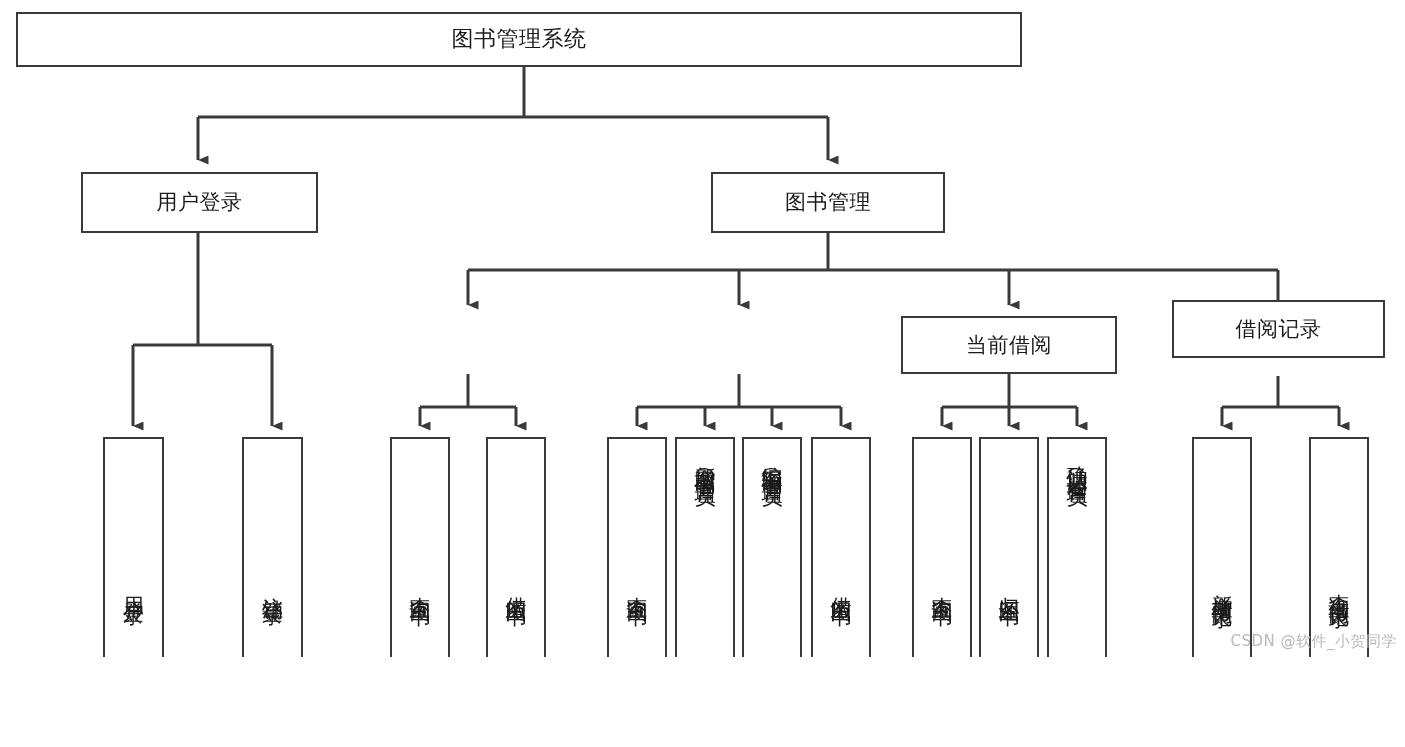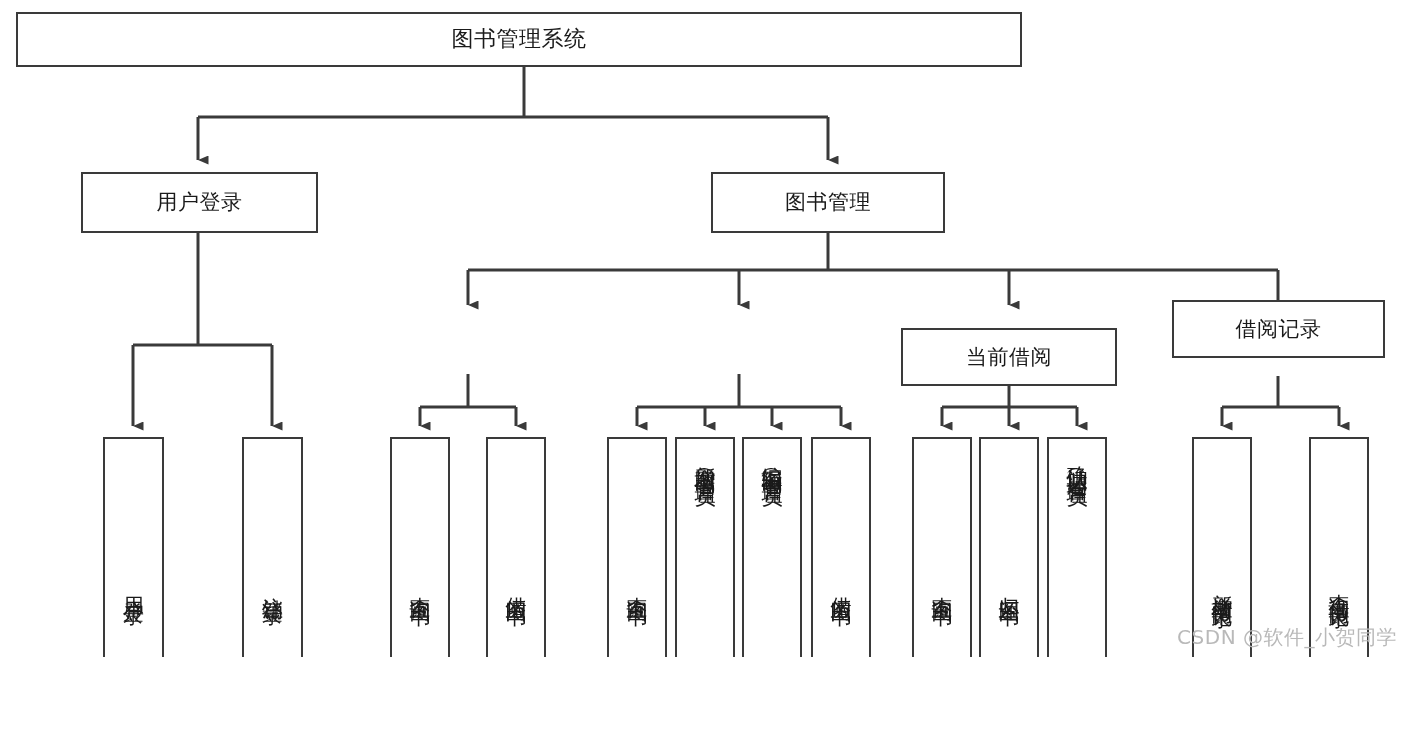--- a/index.html
+++ b/index.html
@@ -64,21 +64,21 @@
     white-space: nowrap;
   }
   .node.vert.centered {
     align-items: center;
     padding-top: 0;
   }
   #watermark {
     position: absolute;
     right: 8px;
     bottom: 6px;
-    font-size: 20px;
+    font-size: 15px;
     color: #b9b9b9;
     letter-spacing: 0.5px;
     user-select: none;
     pointer-events: none;
     white-space: nowrap;
   }
 </style>
 </head>
 <body>
 
@@ -139,21 +139,21 @@
     <span class="node-label">图书管理系统</span>
   </div>
 
   <div class="node horiz" style="left:81px; top:172px; width:237px; height:61px;">
     <span class="node-label">用户登录</span>
   </div>
   <div class="node horiz" style="left:711px; top:172px; width:234px; height:61px;">
     <span class="node-label">图书管理</span>
   </div>
 
-  <div class="node horiz" style="left:901px; top:328px; width:216px; height:58px;">
+  <div class="node horiz" style="left:901px; top:316px; width:216px; height:58px;">
     <span class="node-label">当前借阅</span>
   </div>
   <div class="node horiz" style="left:1172px; top:300px; width:213px; height:58px;">
     <span class="node-label">借阅记录</span>
   </div>
 
   <div class="node vert centered" style="left:103px; top:437px; width:61px; height:298px;">
     <span class="node-label">用户登录</span>
   </div>
   <div class="node vert centered" style="left:242px; top:437px; width:61px; height:298px;">

